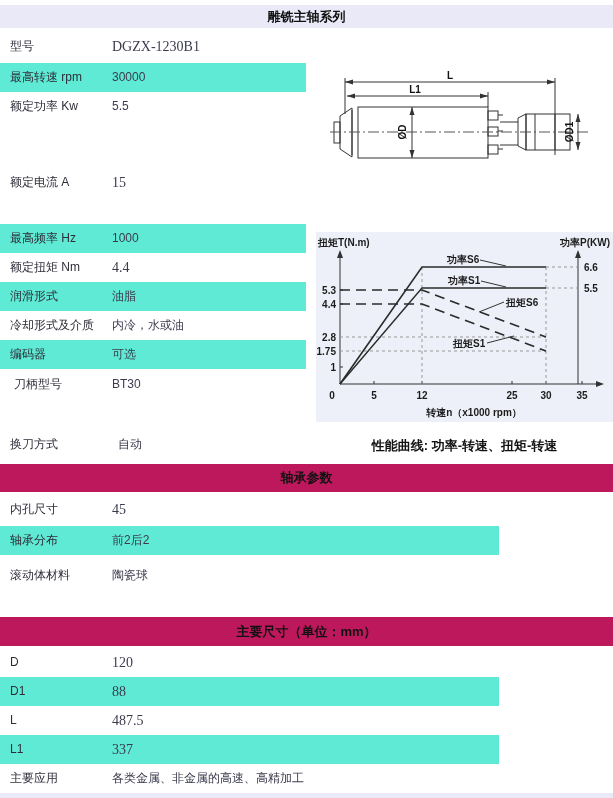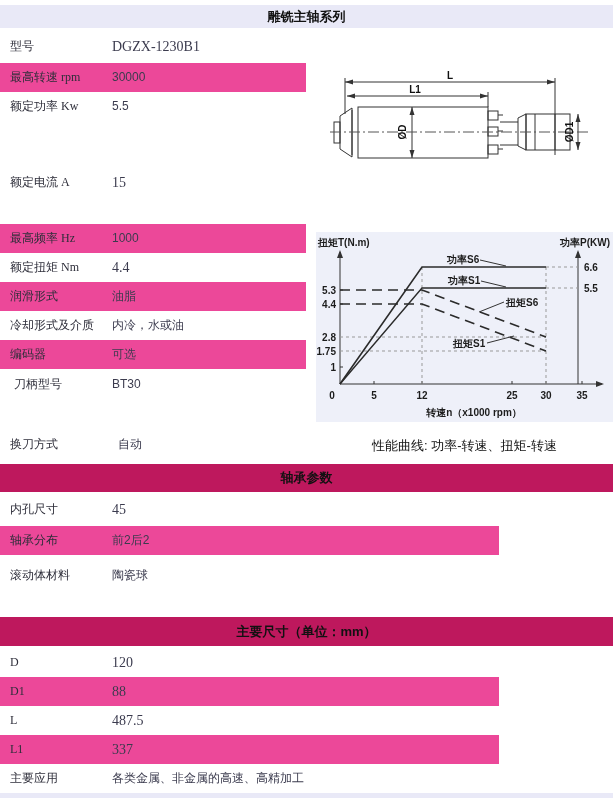--- a/index.html
+++ b/index.html
@@ -2,28 +2,28 @@
 <html><head>
 <meta charset="utf-8">
 <style>
   html,body{margin:0;padding:0;background:#fff;}
   .page{position:relative;width:613px;height:798px;background:#ffffff;
         font-family:"Liberation Sans","DejaVu Sans",sans-serif;font-size:12px;color:#222;overflow:hidden;padding-left:8px;}
   .titlebar{position:absolute;left:0;top:5px;width:613px;height:23px;line-height:23px;
         background:#e9e9f7;text-align:center;font-weight:bold;font-size:13px;color:#111;}
   .row{position:absolute;left:0;width:306px;height:29px;line-height:29px;background:#fff;}
   .row.full{width:499px;}
-  .row.lav{background:#ec4899;text-align:center;}
-  .lbl{position:absolute;left:10px;top:0;white-space:nowrap;color:#2e2e3a;font-family:Liberation Serif, serif;}
+  .row.lav{background:#5eead4;text-align:center;}
+  .lbl{position:absolute;left:10px;top:0;white-space:nowrap;color:#2e2e3a;}
   .val{position:absolute;left:112px;top:0;white-space:nowrap;color:#3b3b4e;}
   .val.serif{font-family:"Liberation Serif","DejaVu Serif",serif;font-size:14px;}
   .sechdr{position:absolute;left:0;width:613px;text-align:center;background:#be185d;
         font-weight:bold;font-size:13px;color:#111;}
   .caption{position:absolute;left:316px;top:437px;width:297px;text-align:center;
-        font-weight:normal;font-size:13px;color:#111;}
+        font-weight:bold;font-size:13px;color:#111;}
   .botstrip{position:absolute;left:0;top:793px;width:613px;height:5px;background:#e9e9f7;}
   svg text{font-family:"Liberation Sans","DejaVu Sans",sans-serif;}
   .chart-label{font-size:10px;font-weight:bold;fill:#1c1c1c;}
   .tick{font-size:10px;font-weight:bold;fill:#1c1c1c;}
   .dimtxt{font-size:10px;font-weight:bold;fill:#111;}
 </style>
 </head>
 <body>
 
 <div class="page">

